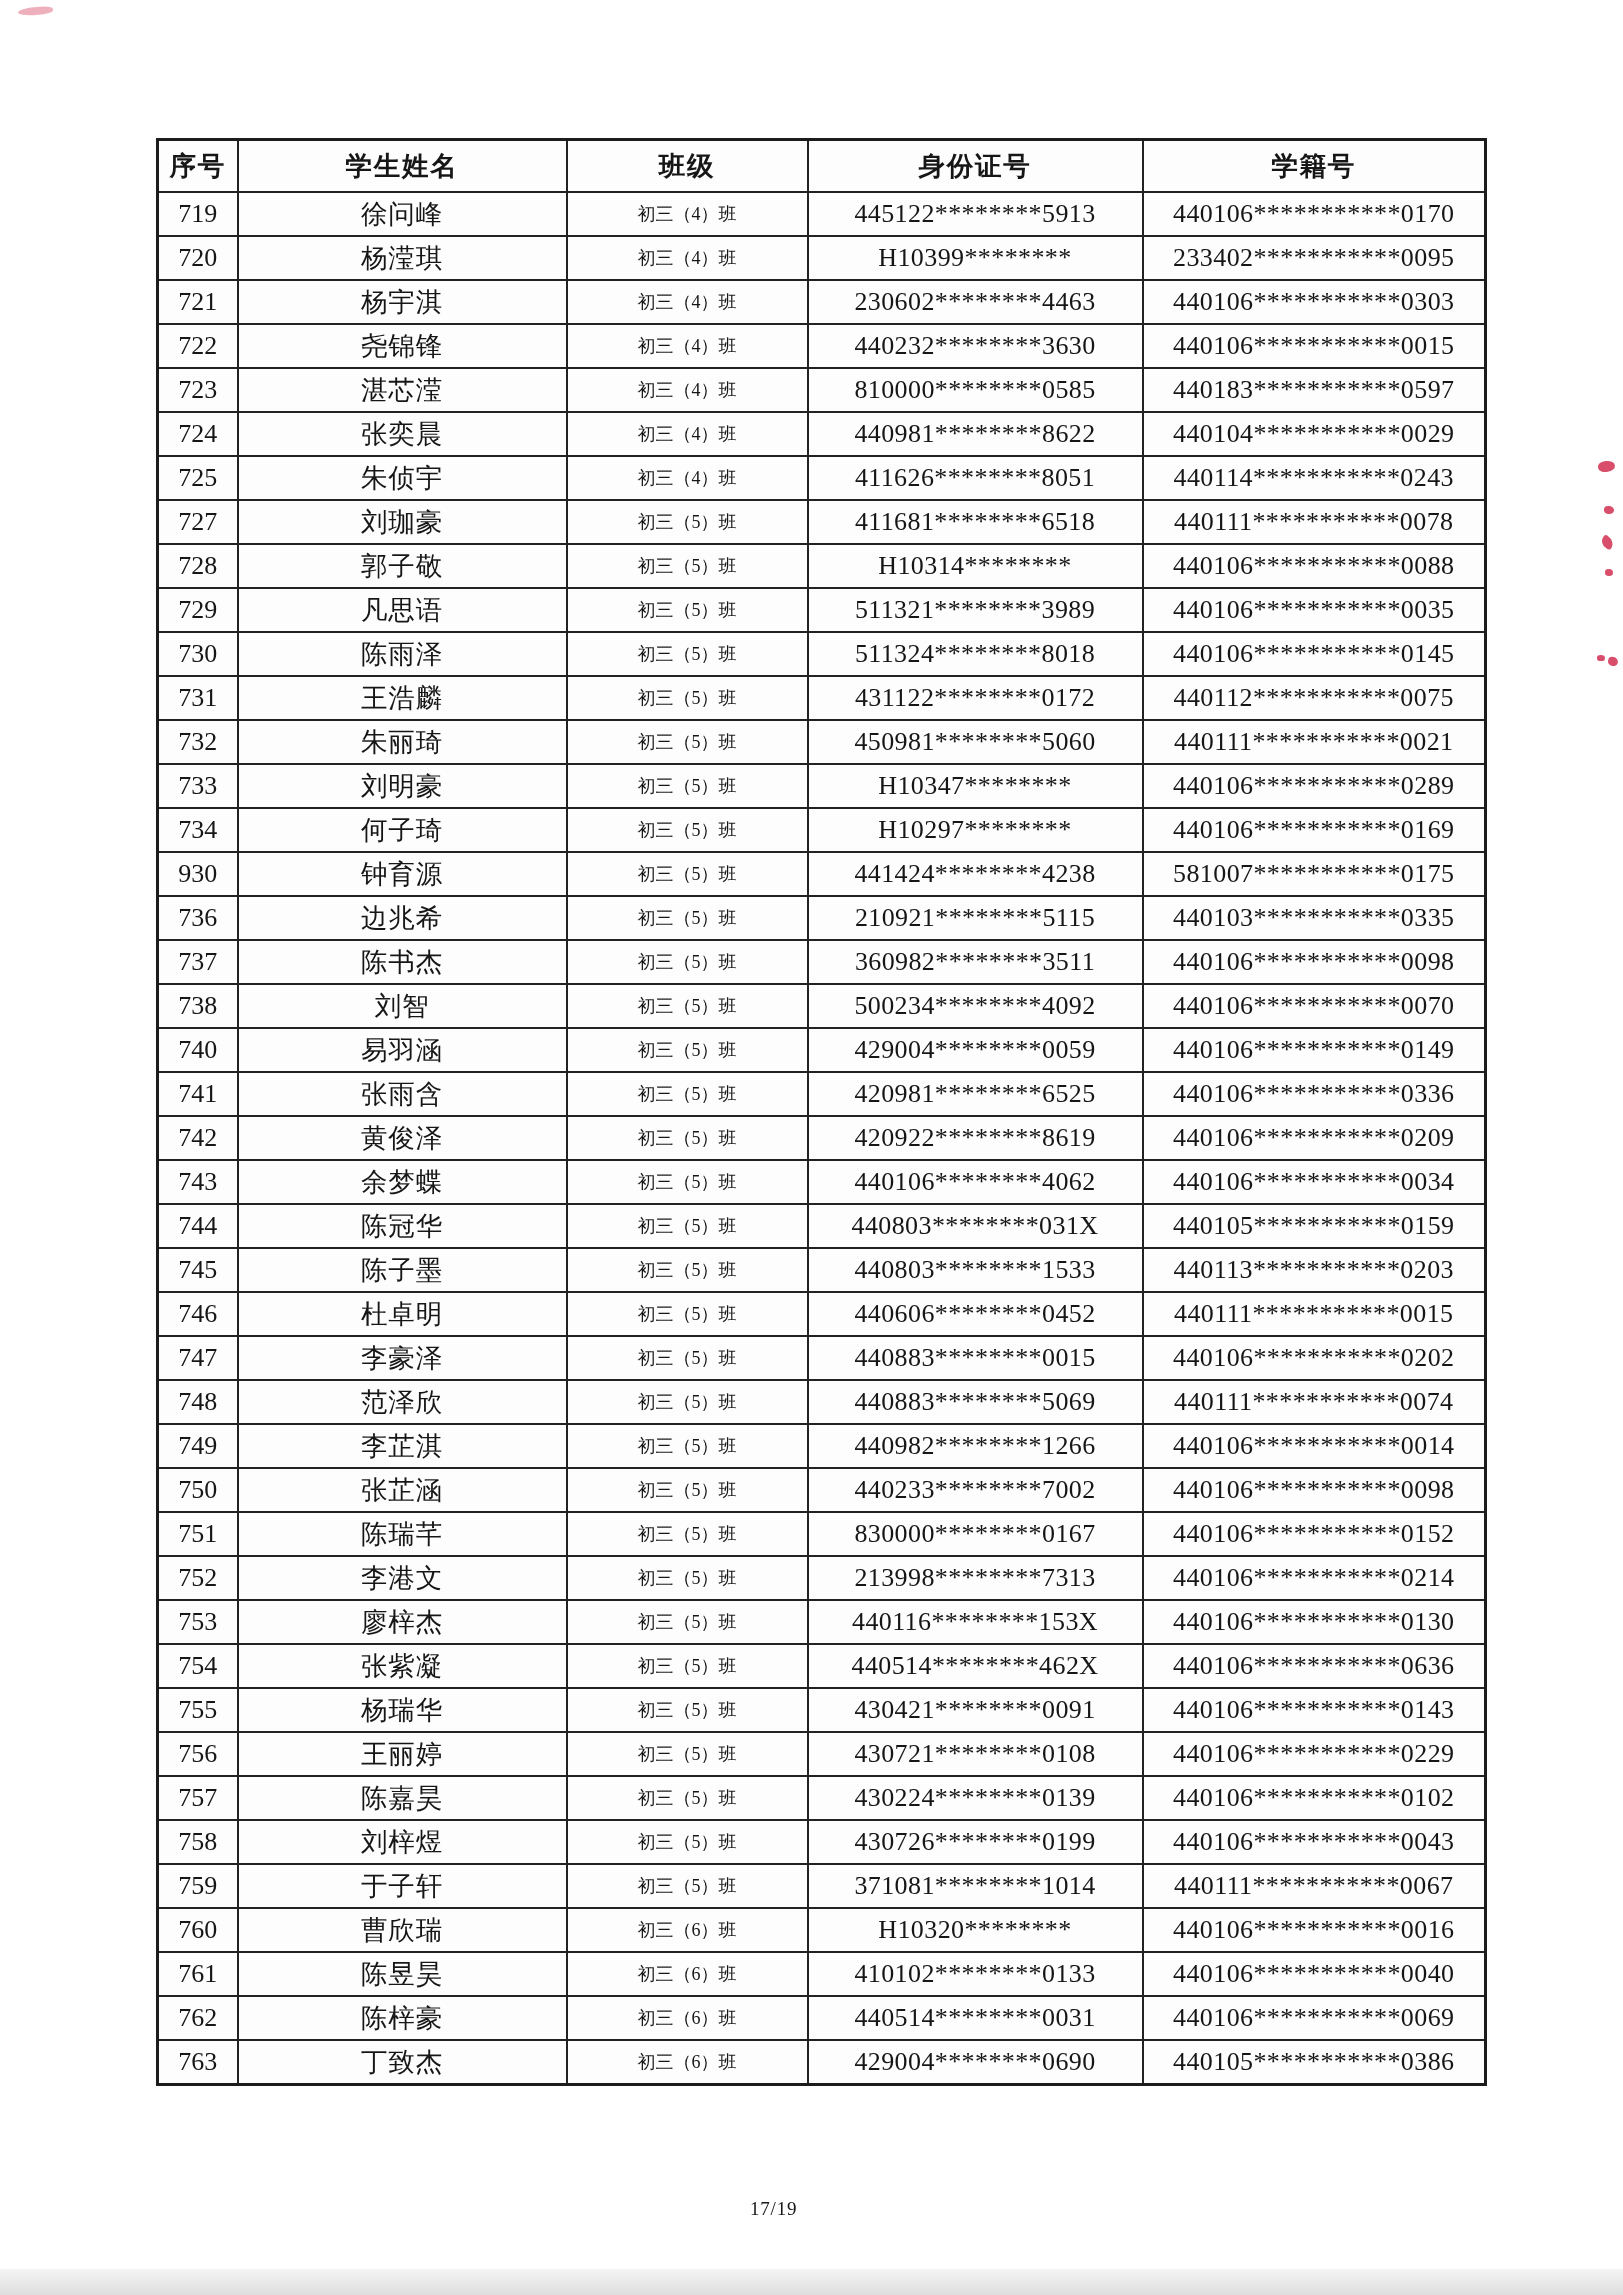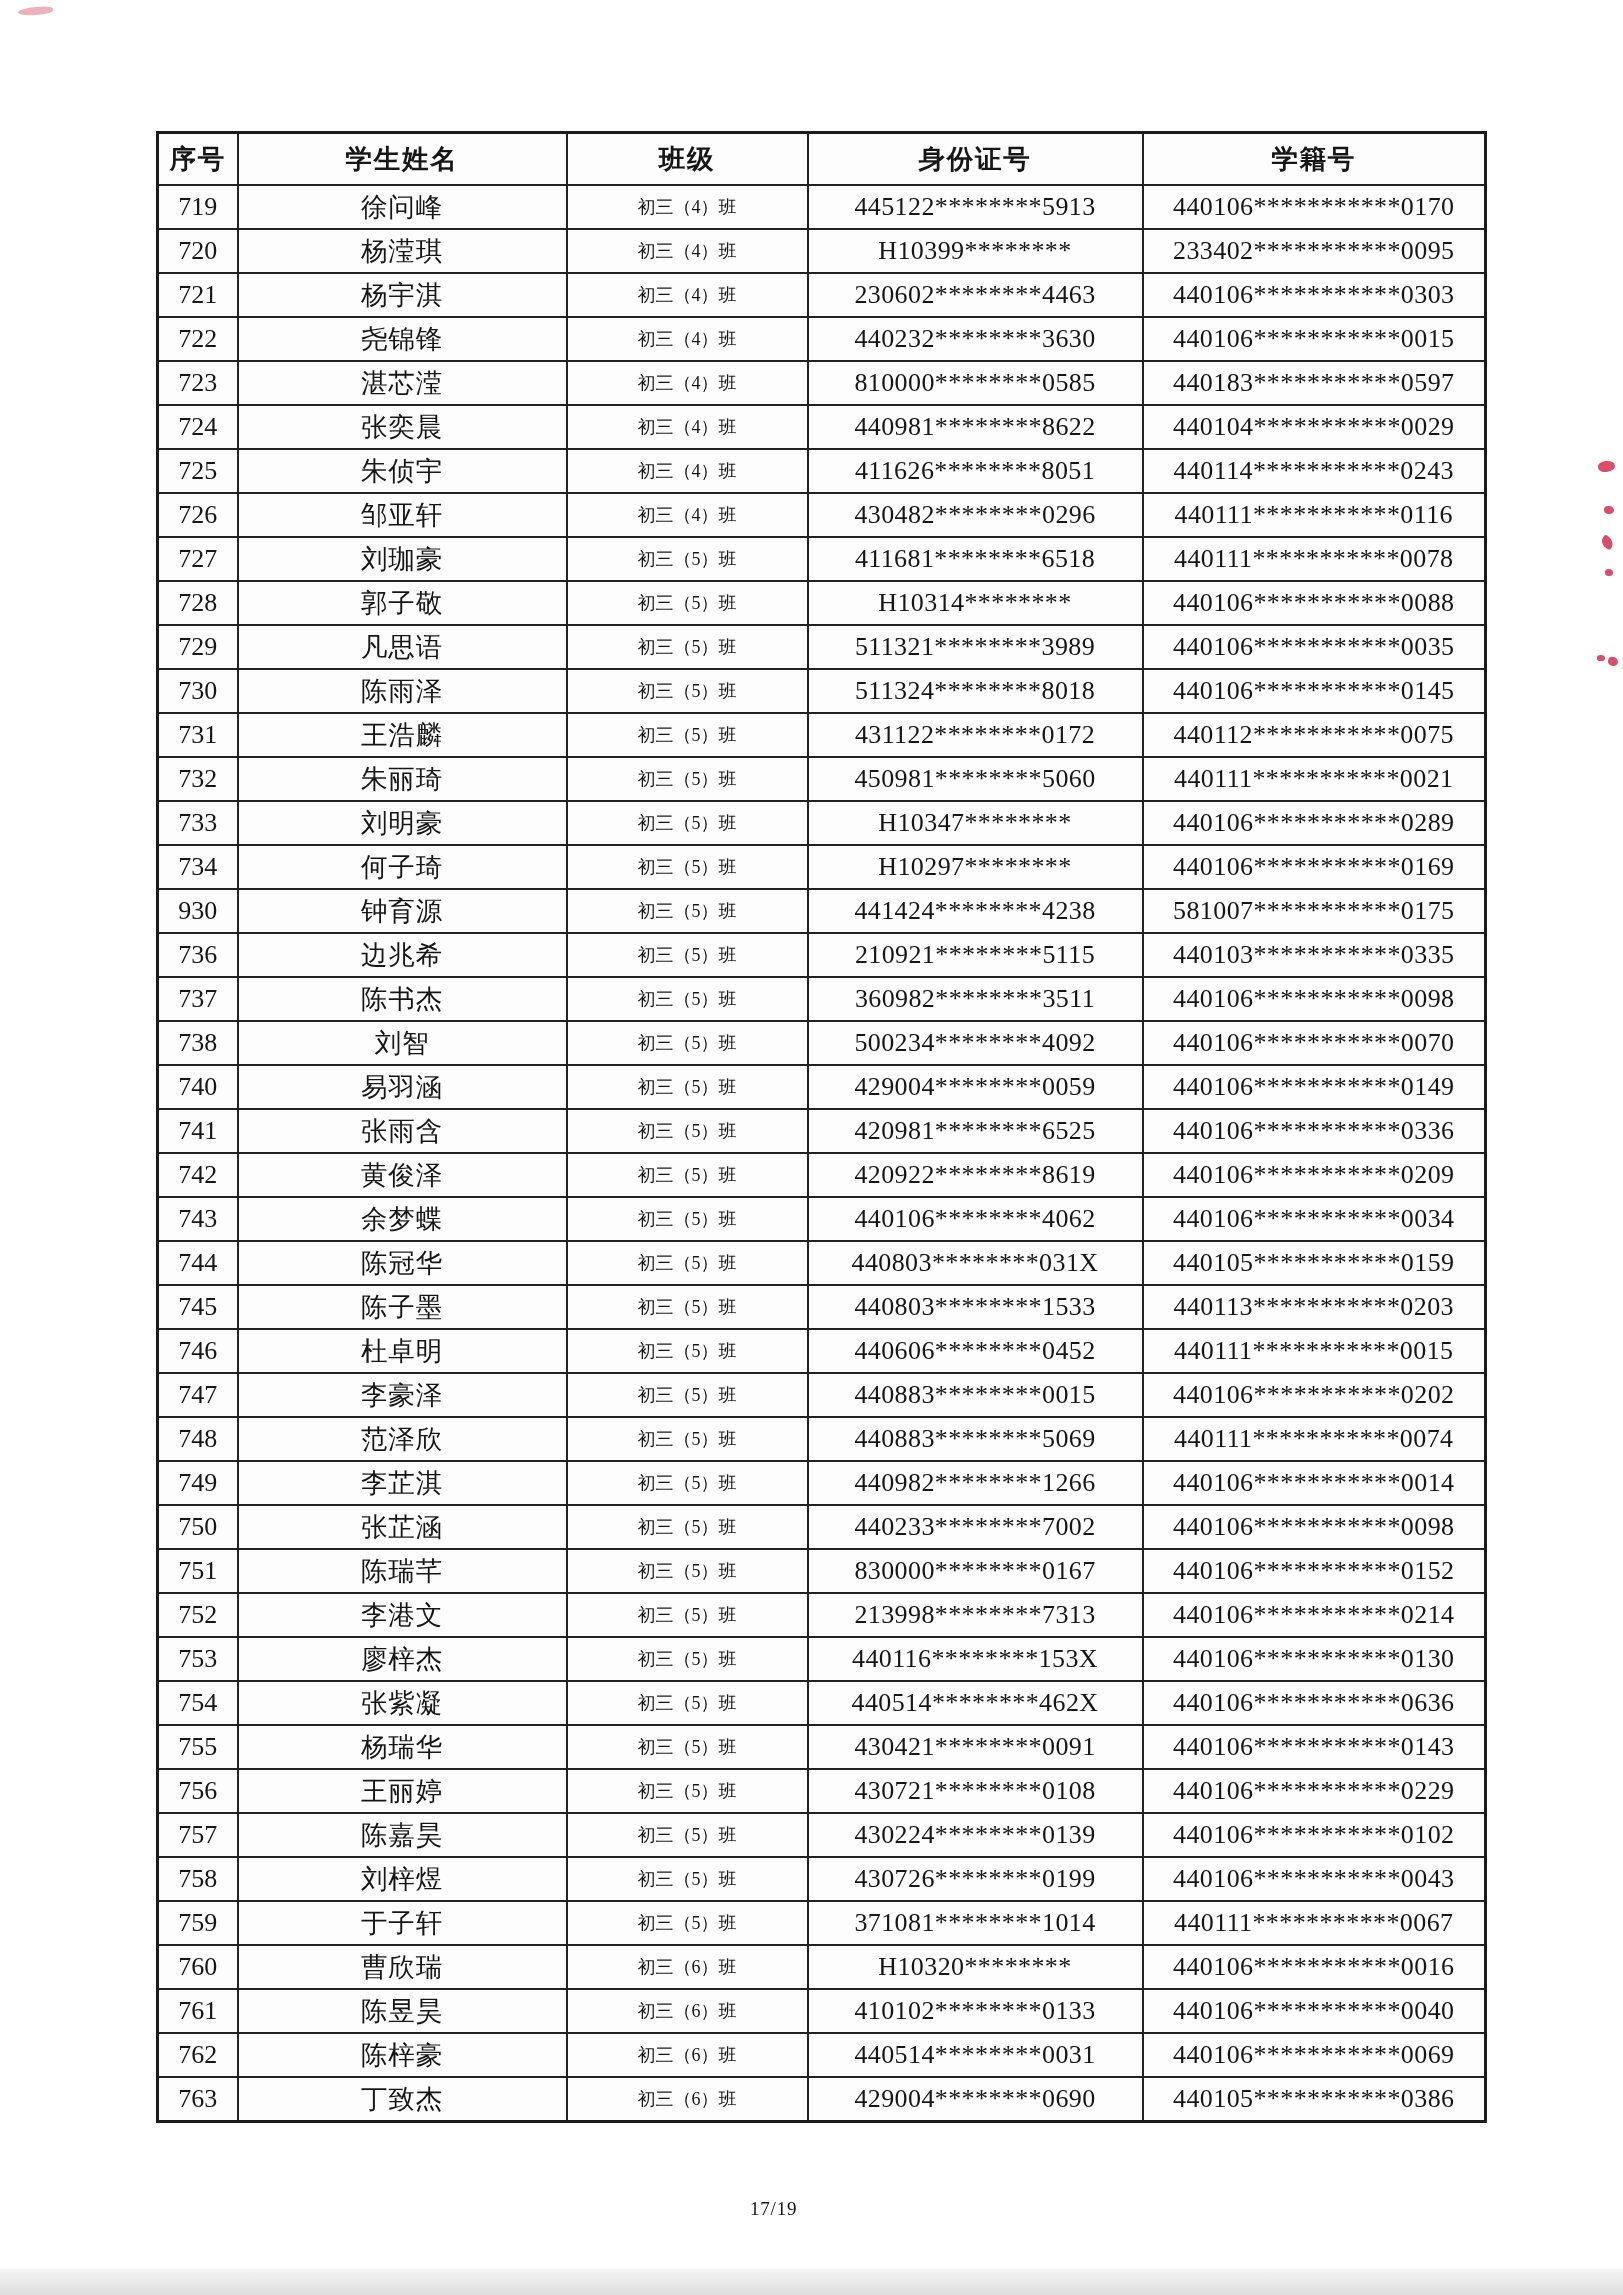--- a/index.html
+++ b/index.html
@@ -5,21 +5,21 @@
   html,body{margin:0;padding:0;}
   body{
     width:1623px;height:2295px;
     background:#ffffff;
     position:relative;
     font-family:"Liberation Serif","DejaVu Serif",serif;
     color:#161616;
     overflow:hidden;
   }
   .page{position:absolute;inset:0;}
-  .tablewrap{position:absolute;left:156px;top:131px;}
+  .tablewrap{position:absolute;left:156px;top:138px;}
   table.roster{
     border-collapse:collapse;
     table-layout:fixed;
     width:1328px;
     border:3.3px solid #1c1c1c;
     background:#fdfdfd;
   }
   col.c1{width:80px;}
   col.c2{width:329px;}
   col.c3{width:241px;}
@@ -140,27 +140,20 @@
     </tr>
 
     <tr>
       <td class="c-no">725</td>
       <td class="c-name">朱侦宇</td>
       <td class="c-class">初三（4）班</td>
       <td class="c-id">411626********8051</td>
       <td class="c-reg">440114***********0243</td>
     </tr>
 
-    <tr>
-      <td class="c-no">726</td>
-      <td class="c-name">邹亚轩</td>
-      <td class="c-class">初三（4）班</td>
-      <td class="c-id">430482********0296</td>
-      <td class="c-reg">440111***********0116</td>
-    </tr>
 
     <tr>
       <td class="c-no">727</td>
       <td class="c-name">刘珈豪</td>
       <td class="c-class">初三（5）班</td>
       <td class="c-id">411681********6518</td>
       <td class="c-reg">440111***********0078</td>
     </tr>
 
     <tr>

